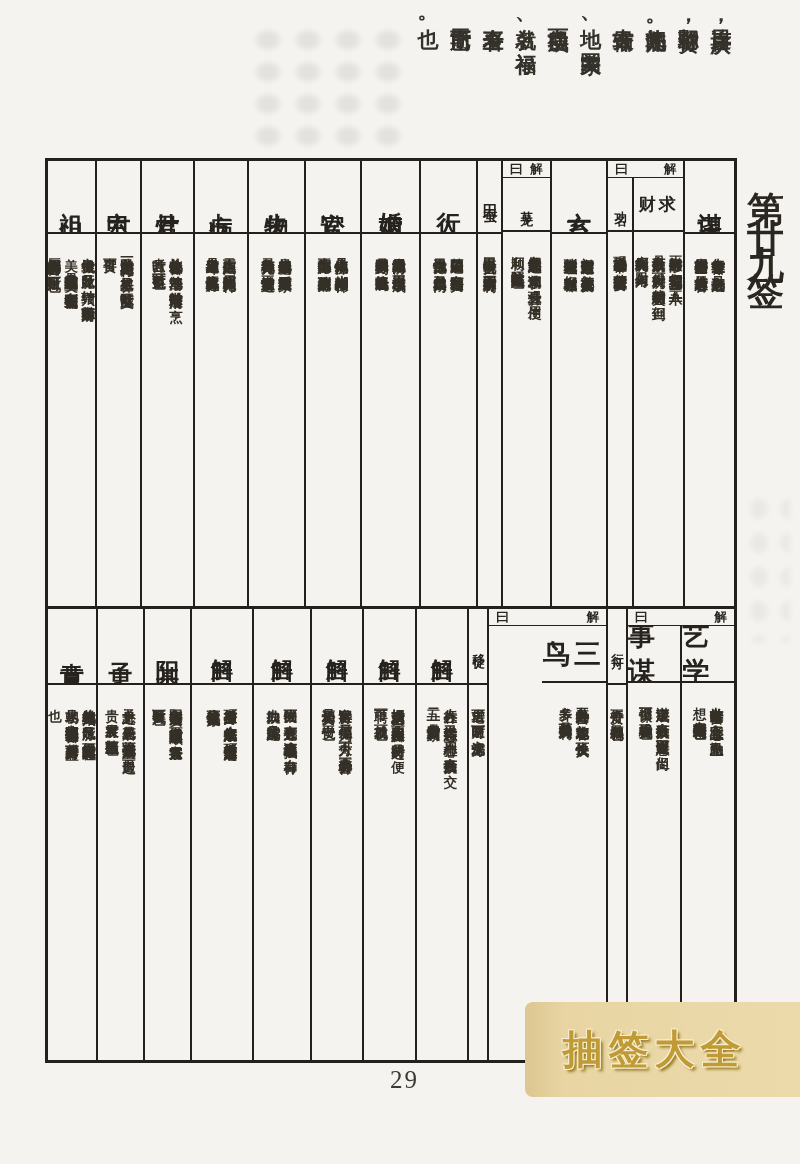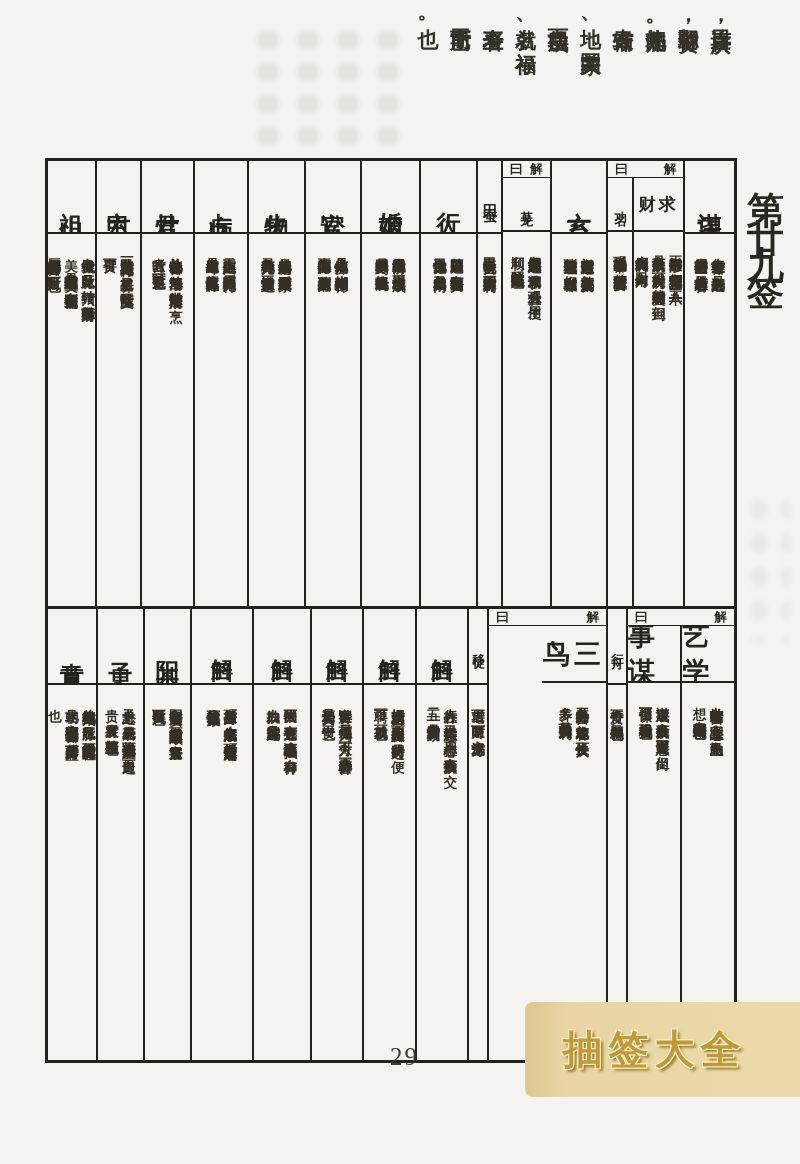--- a/index.html
+++ b/index.html
@@ -72,21 +72,21 @@
   .hd .h{ font-size:17px; font-weight:700; letter-spacing:3px; color:#26221d; }
   .hd .h.wide{ font-size:27px; letter-spacing:4px; }
   .vtext{
     writing-mode:vertical-rl; white-space:pre-line;
     font-size:13.5px; font-weight:600; line-height:1.26;
     letter-spacing:.5px; color:#353027;
   }
 
   
   .page-number{
-    position:absolute; left:390px; top:1043px;
+    position:absolute; left:390px; top:1066px;
     font-size:25px; letter-spacing:2px; color:#3c3933;
     font-family:"Liberation Serif","DejaVu Serif",serif;
   }
   .watermark{
     position:absolute; left:525px; top:1002px; width:275px; height:95px;
     background:linear-gradient(90deg,#ddc68f 0%,#e8d5a3 14%,#ecdaab 100%);
     border-radius:8px 0 0 8px;
     display:flex; align-items:center; justify-content:center;
     z-index:5;
   }

